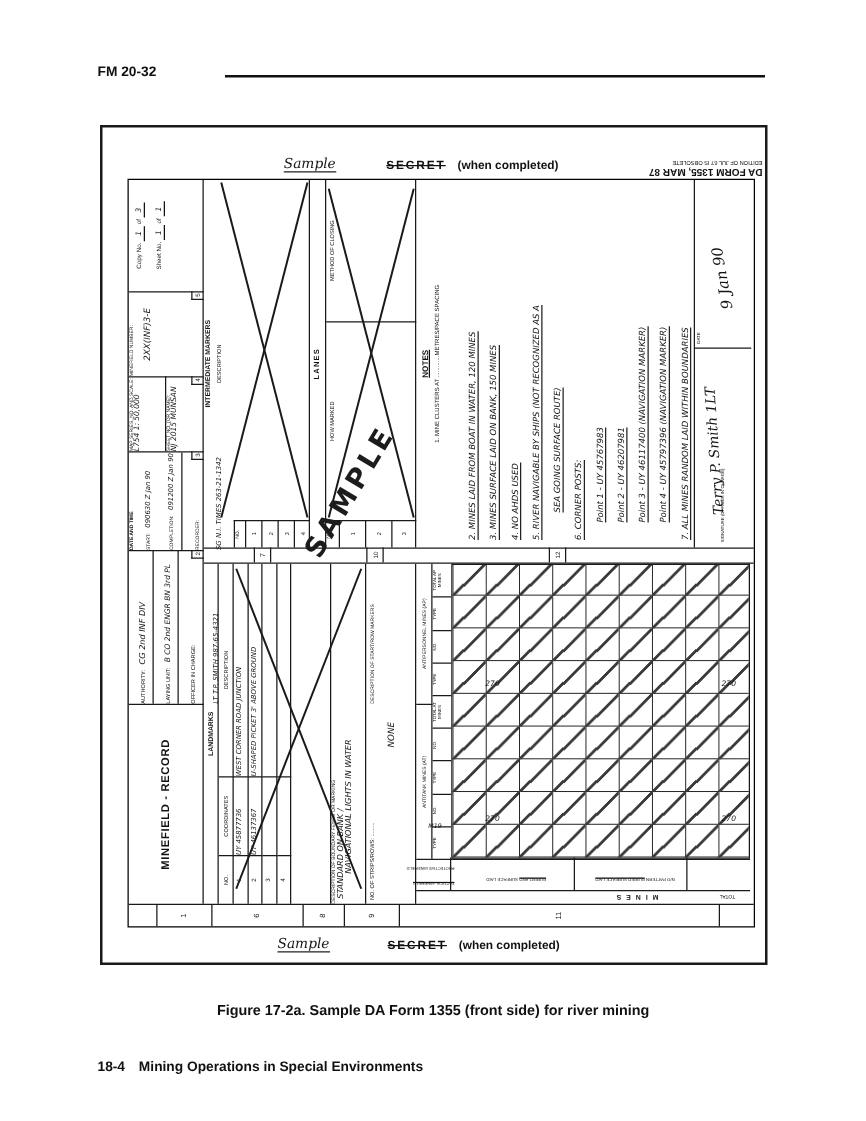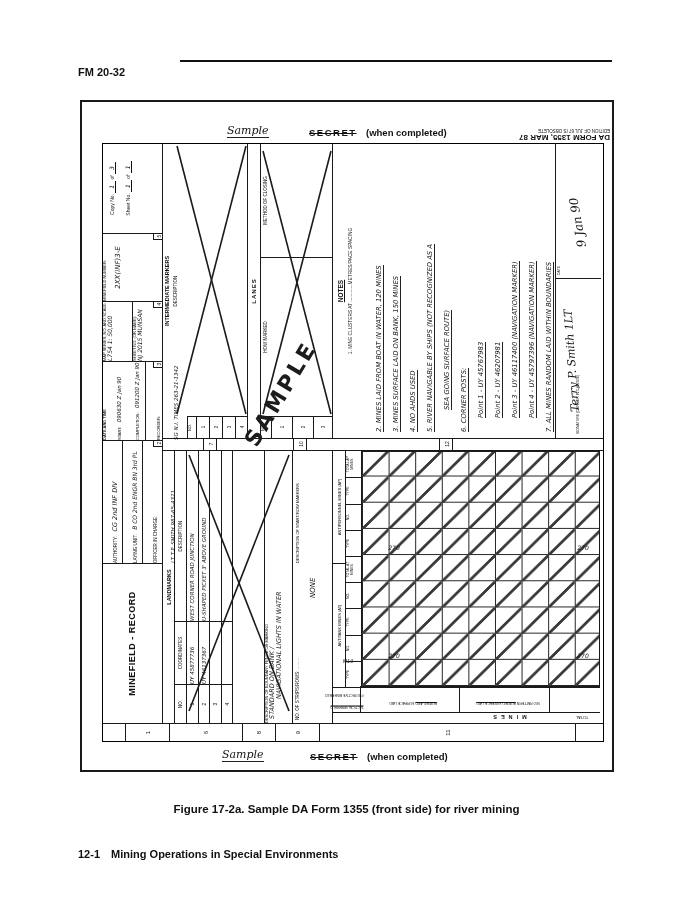--- a/index.html
+++ b/index.html
@@ -26,21 +26,21 @@
   .grid-mines{background-image:
     linear-gradient(to top right, transparent 46%, #3a3a3a 46%, #3a3a3a 52%, transparent 52%),
     linear-gradient(to right, #222 1px, transparent 1px),
     linear-gradient(to bottom, #222 1px, transparent 1px);
     background-size:26.2px 26.6px;}
   svg{overflow:visible;}
 </style>
 </head>
 <body>
 
-<div class="abs b" style="left:78px;top:66px;font-size:11px;">FM 20-32</div>
+<div class="abs b" style="left:78px;top:52px;font-size:11px;">FM 20-32</div>
 <div class="abs" style="left:180px;top:60px;width:432px;height:2px;background:#111;"></div>
 
 <div id="figure" class="abs">
 
   <div class="abs scr" style="left:145px;top:22px;font-size:11px;border-bottom:1px solid #222;">Sample</div>
   <div class="abs b strike" style="left:227px;top:25px;font-size:9.5px;letter-spacing:1.5px;">SECRET</div>
   <div class="abs b" style="left:284px;top:25px;font-size:9.5px;">(when completed)</div>
 
   <div class="abs" style="left:388px;top:16px;width:140px;height:24px;transform:rotate(180deg);">
     <div class="b nw" style="font-size:8px;">DA FORM 1355, MAR 87</div>
@@ -278,15 +278,15 @@
 
   <div class="abs b" style="left:168px;top:330px;font-size:22px;letter-spacing:3px;color:#1c1c1c;transform:rotate(-59deg);transform-origin:0 50%;font-family:'DejaVu Sans',sans-serif;">SAMPLE</div>
 
   <div class="abs scr" style="left:140px;top:646px;font-size:11px;border-bottom:1px solid #222;">Sample</div>
   <div class="abs b strike" style="left:228px;top:649px;font-size:9.5px;letter-spacing:1.5px;">SECRET</div>
   <div class="abs b" style="left:285px;top:649px;font-size:9.5px;">(when completed)</div>
 </div>
 
 <div class="abs b ctr" style="left:0;top:803px;width:693px;font-size:11.5px;">Figure 17-2a. Sample DA Form 1355 (front side) for river mining</div>
 <div class="abs" style="left:78px;top:848px;font-size:11px;">
-  <span class="b">12-1</span>
+  <span class="b">18-4</span>
   <span class="b" style="margin-left:8px;">Mining Operations in Special Environments</span>
 </div>
 
 </body></html>

